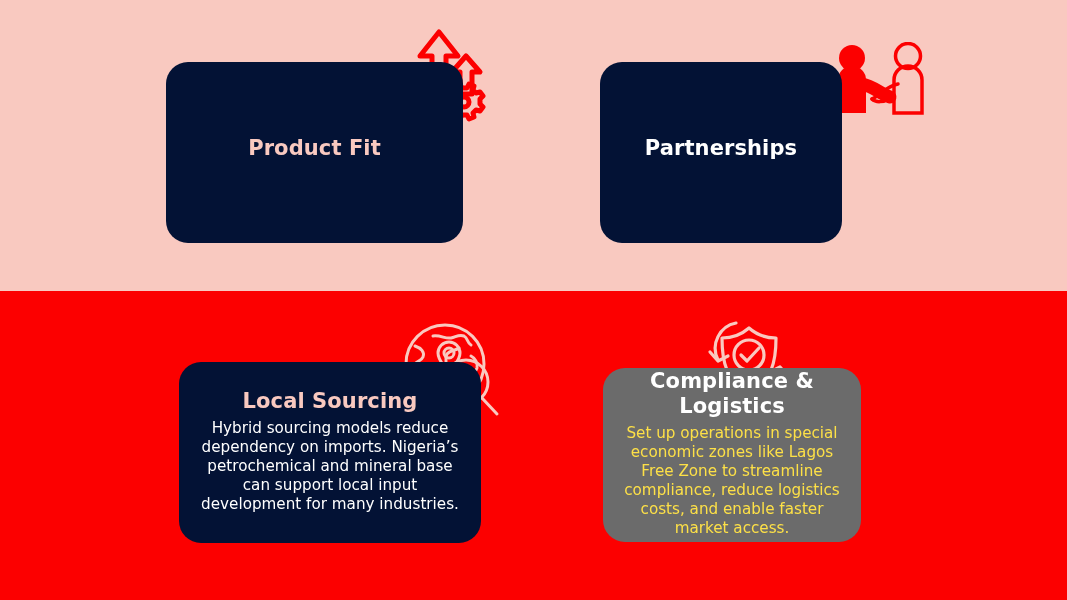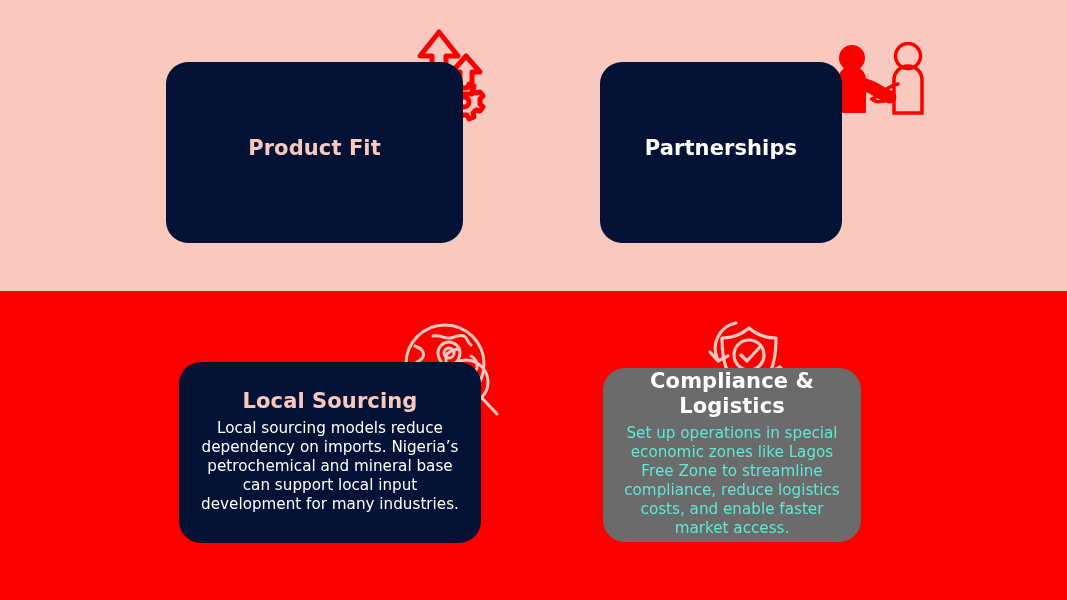--- a/index.html
+++ b/index.html
@@ -58,21 +58,21 @@
   .title-pink { color: #f9c9c0; }
   .title-white { color: #ffffff; }
 
   .card-body {
     font-size: 15.2px;
     line-height: 1.26;
     color: #ffffff;
     margin: 0;
     max-width: 270px;
   }
-  .card-gray .card-body { color: #5eead4; }
+  .card-gray .card-body { color: #fde047; }
 
   
   #card-product-fit   { left: 166px; top: 62px;  width: 297px; height: 181px; }
   #card-partnerships  { left: 600px; top: 62px;  width: 242px; height: 181px; }
   #card-local-sourcing{ left: 179px; top: 362px; width: 302px; height: 181px; }
   #card-compliance    { left: 603px; top: 368px; width: 258px; height: 174px; }
 
   
   .icon {
     position: absolute;
@@ -171,21 +171,21 @@
   <div class="card card-navy" id="card-product-fit">
     <h2 class="card-title title-pink">Product Fit</h2>
   </div>
 
   <div class="card card-navy" id="card-partnerships">
     <h2 class="card-title title-white">Partnerships</h2>
   </div>
 
   <div class="card card-navy" id="card-local-sourcing">
     <h2 class="card-title title-pink">Local Sourcing</h2>
-    <p class="card-body">Local sourcing models reduce dependency on imports. Nigeria’s petrochemical and mineral base can support local input development for many industries.</p>
+    <p class="card-body">Hybrid sourcing models reduce dependency on imports. Nigeria’s petrochemical and mineral base can support local input development for many industries.</p>
   </div>
 
   <div class="card card-gray" id="card-compliance">
     <h2 class="card-title title-white">Compliance &amp; Logistics</h2>
     <p class="card-body">Set up operations in special economic zones like Lagos Free Zone to streamline compliance, reduce logistics costs, and enable faster market access.</p>
   </div>
 
 </div>
 
 </body></html>

